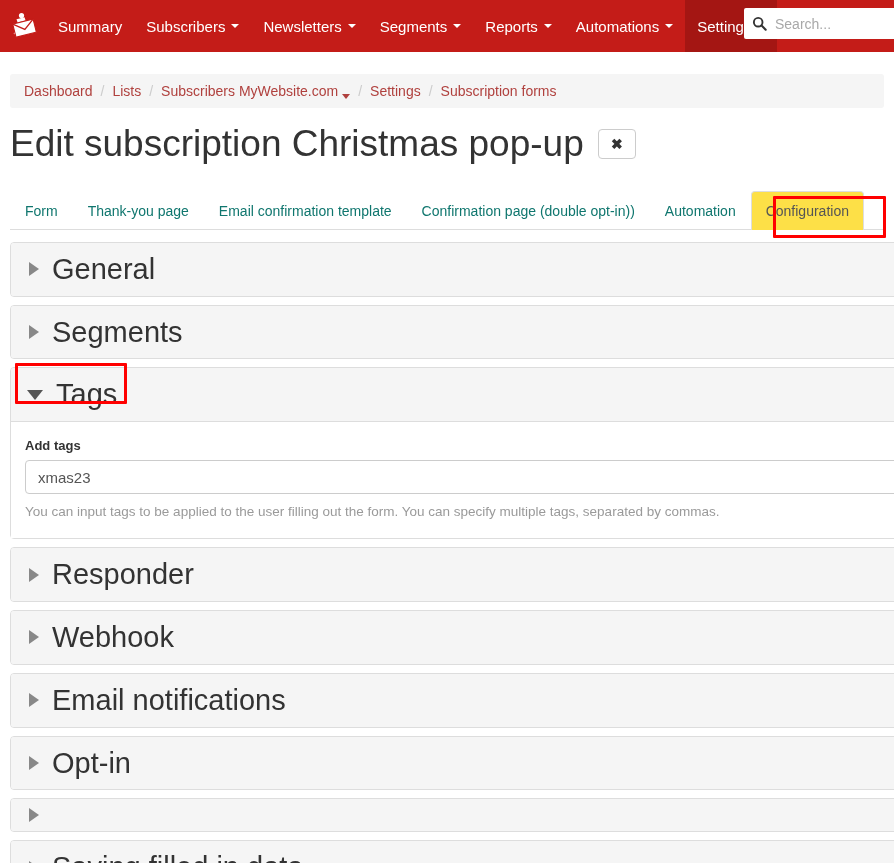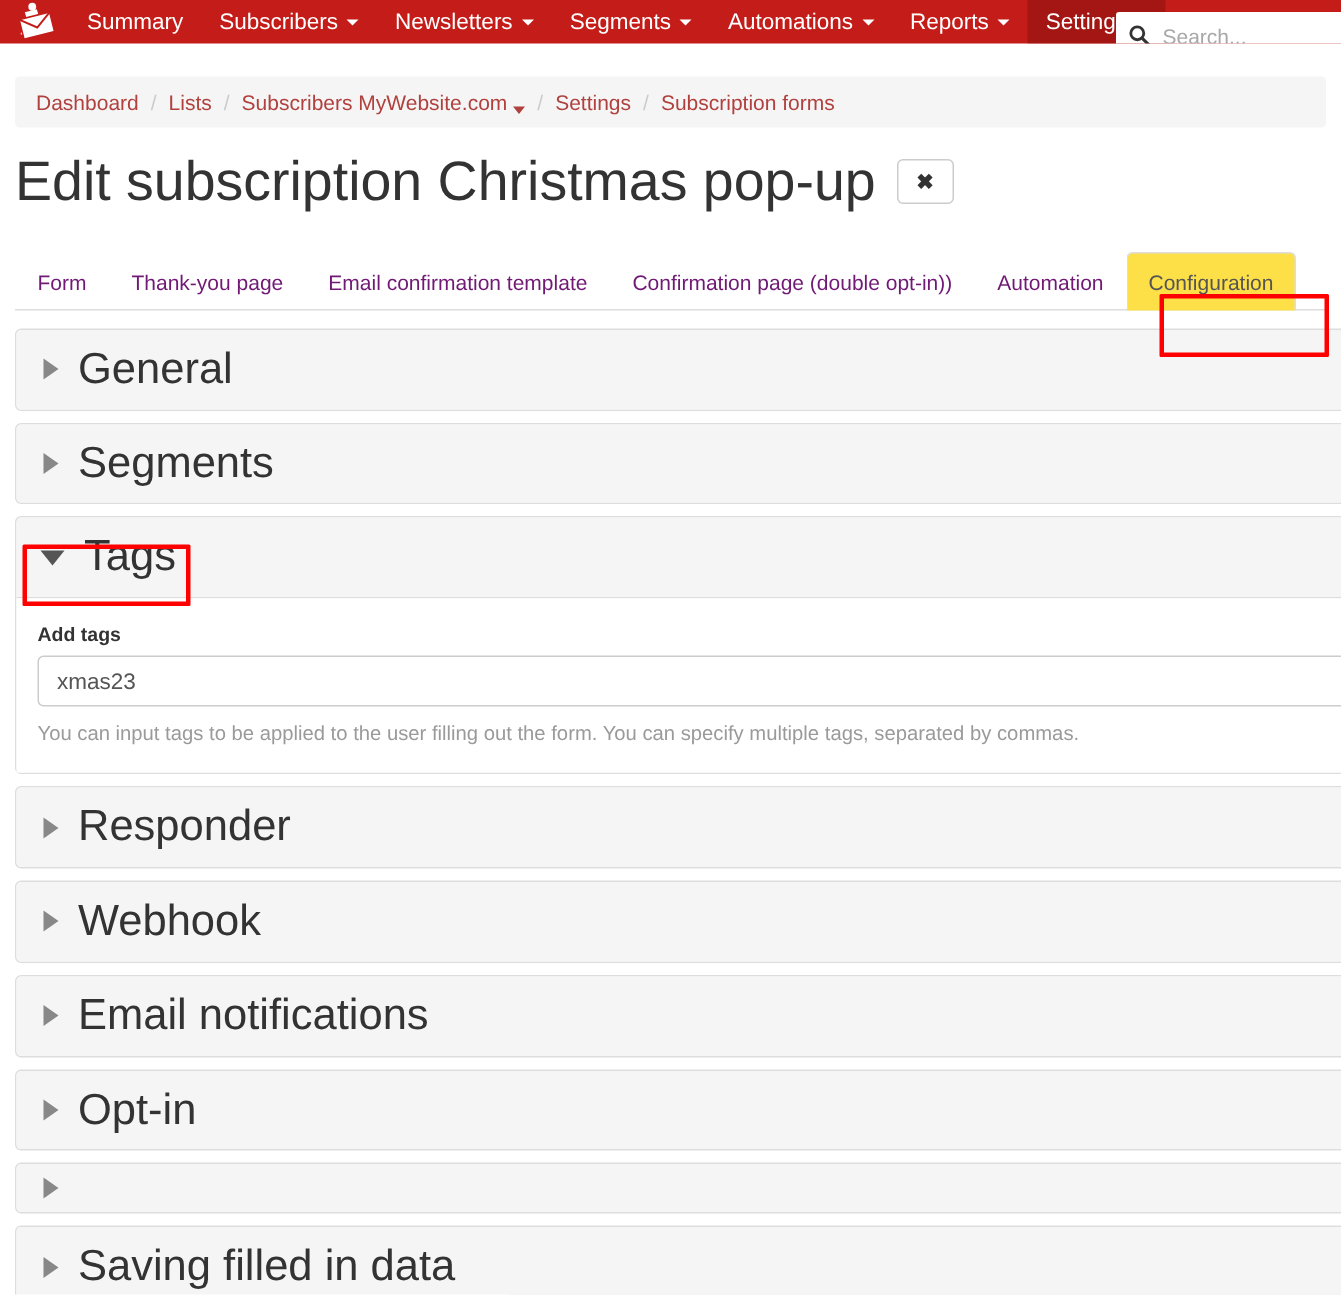--- a/index.html
+++ b/index.html
@@ -8,21 +8,21 @@
     width: 894px; height: 863px;
     overflow: hidden;
     background: #ffffff;
     font-family: "Liberation Sans", sans-serif;
     -webkit-font-smoothing: antialiased;
   }
 
   
   .navbar {
     position: relative;
-    height: 29px;
+    height: 52px;
     background: #c41c18;
     display: flex;
     align-items: stretch;
     overflow: hidden;
   }
   .brand {
     width: 46px;
     display: flex;
     align-items: center;
     justify-content: center;
@@ -150,21 +150,21 @@
   }
   .tabs {
     display: flex;
     align-items: flex-end;
     border-bottom: 1px solid #dddddd;
     position: relative;
   }
   .tab {
     padding: 10px 14px;
     font-size: 14px;
-    color: #701a75;
+    color: #0f766e;
     cursor: pointer;
     white-space: nowrap;
     border: 1px solid transparent;
     border-bottom: none;
     margin-bottom: -1px;
     line-height: 1.3;
   }
   .tab.active {
     color: #555555;
     background: #fde047;
@@ -290,25 +290,25 @@
     </a>
     <a class="nav-item">
       <span>Newsletters</span>
       <i class="nav-caret"></i>
     </a>
     <a class="nav-item">
       <span>Segments</span>
       <i class="nav-caret"></i>
     </a>
     <a class="nav-item">
+      <span>Reports</span>
+      <i class="nav-caret"></i>
+    </a>
+    <a class="nav-item">
       <span>Automations</span>
-      <i class="nav-caret"></i>
-    </a>
-    <a class="nav-item">
-      <span>Reports</span>
       <i class="nav-caret"></i>
     </a>
     <a class="nav-item active">
       <span>Settings</span>
       <i class="nav-caret"></i>
     </a>
   </div>
 
   <div class="nav-search">
     <span class="s-icon">

